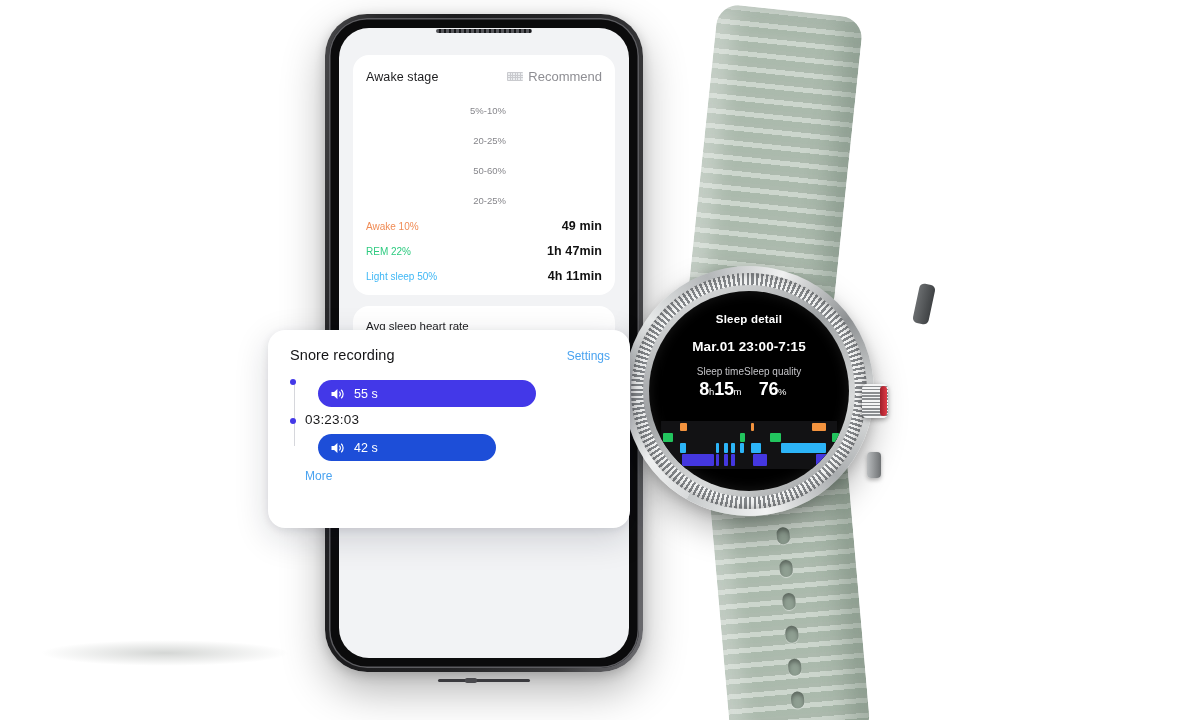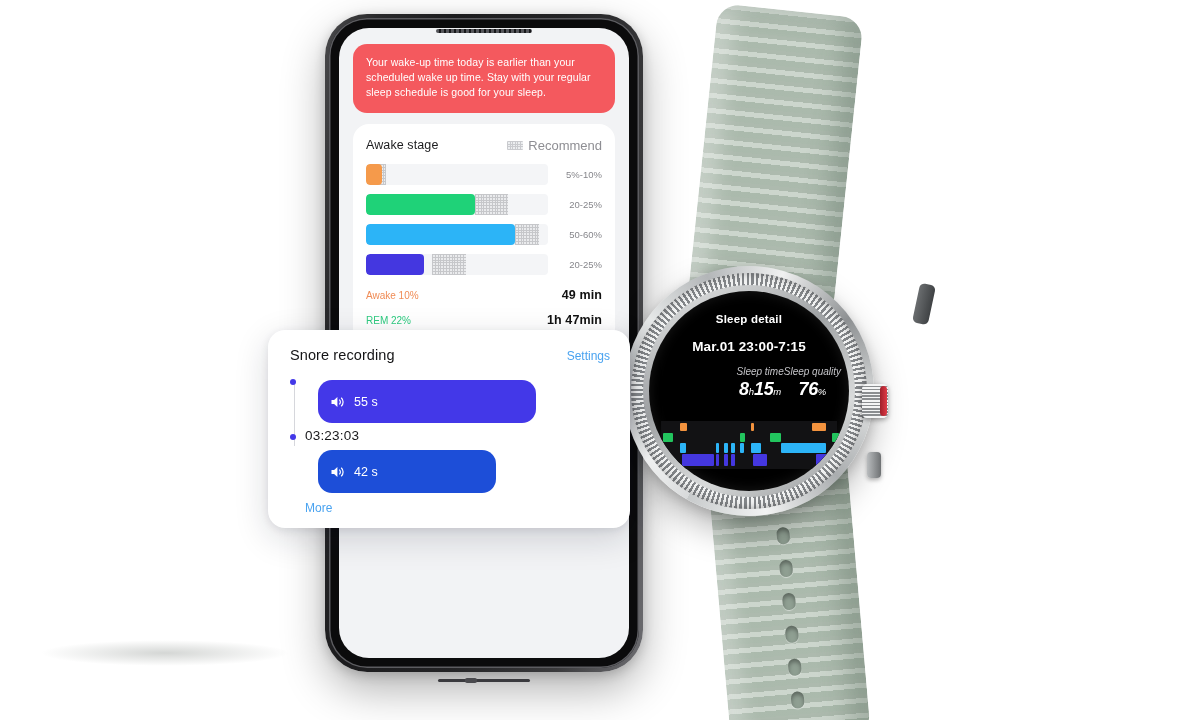--- a/index.html
+++ b/index.html
@@ -66,21 +66,21 @@
   .recommend-swatch {
     width: 16px; height: 9px; border-radius: 1px;
     background:
       repeating-linear-gradient(to right,#c9cace 0 1px,transparent 1px 2.6px),
       repeating-linear-gradient(to bottom,#c9cace 0 1px,transparent 1px 2.6px),
       #eceef0;
   }
   .recommend-label { font-size: 13px; color: #8e8e93; }
 
   .bars { margin-top: 11px; display: flex; flex-direction: column; gap: 9px; }
-  .bar-row { display: flex; align-items: center; gap: 10px; }
+  .bar-row { display: flex; align-items: center; gap: 10px; flex-direction: column; }
   .bar-track {
     position: relative; flex: 1; height: 21px; border-radius: 4px;
     background: #f4f5f7; overflow: hidden;
   }
   .bar-fill { position: absolute; left: 0; top: 0; height: 100%; border-radius: 4px; }
   .bar-rec {
     position: absolute; top: 0; height: 100%;
     background:
       repeating-linear-gradient(to right,#c3c4c8 0 1px,transparent 1px 2.8px),
       repeating-linear-gradient(to bottom,#c3c4c8 0 1px,transparent 1px 2.8px),
@@ -122,21 +122,21 @@
   #snore-timeline {
     position: absolute; left: 3.5px; top: 10px; width: 1px; height: 63px; background: #d6d7dc;
   }
   .snore-item { position: relative; margin-bottom: 5px; }
   .snore-dot {
     position: absolute; left: -15px; top: 6px;
     width: 6px; height: 6px; border-radius: 50%; background: #4338e8;
   }
   .snore-time { font-size: 13.5px; color: #19191b; letter-spacing: .2px; }
   .snore-pill {
-    margin-top: 7px; margin-left: 13px; height: 43px;
+    margin-top: 7px; margin-left: 13px; height: 27px;
     background: #4338e8; border-radius: 14px;
     display: inline-flex; align-items: center; gap: 9px;
     padding: 0 16px 0 12px; color: #fff;
   }
   .snore-dur { font-size: 12.5px; }
   #snore-more { margin-top: 8px; margin-left: 15px; font-size: 12px; color: #4aa3f0; cursor: pointer; }
 
   
   #watch {
     position: absolute; left: 600px; top: 222px;
@@ -200,21 +200,21 @@
   #wf-title {
     position: absolute; top: 22px; left: 0; right: 0; text-align: center;
     color: #fff; font-size: 11.5px; font-weight: 700; letter-spacing: .2px;
   }
   #wf-date {
     position: absolute; top: 48px; left: 0; right: 0; text-align: center;
     color: #fff; font-size: 13.5px; font-weight: 700; letter-spacing: .1px;
   }
   #wf-stats {
     position: absolute; top: 75px; left: 8px; right: 8px;
-    display: flex; justify-content: flex-end; font-style: italic;
+    display: flex; justify-content: center;
   }
   .wf-col { text-align: center; }
   .wf-lab { color: #c4c4c8; font-size: 10px; }
   .wf-val { color: #fff; margin-top: 2px; }
   .wf-val .n { font-size: 18px; font-weight: 700; letter-spacing: -.3px; }
   .wf-val .u { font-size: 9.5px; font-weight: 400; }
   #wf-hypno {
     position: absolute; left: 12px; bottom: 22px; width: 176px; height: 48px;
     background: #121214;
   }
@@ -256,21 +256,20 @@
 <body>
 
 <div id="stage">
 
   <div id="phone-device">
     <div id="phone-bezel">
       <div id="phone-speaker"></div>
       <div id="phone-screen">
         <div class="scr">
 
-          <div id="alert-banner">Your wake-up time today is earlier than your scheduled wake up time. Stay with your regular sleep schedule is good for your sleep.</div>
 
           <div class="card">
             <div class="card-head">
               <div class="card-title">Awake stage</div>
               <div class="recommend-wrap">
                 <span class="recommend-swatch"></span>
                 <span class="recommend-label">Recommend</span>
               </div>
             </div>
             <div class="bars" id="bars">

